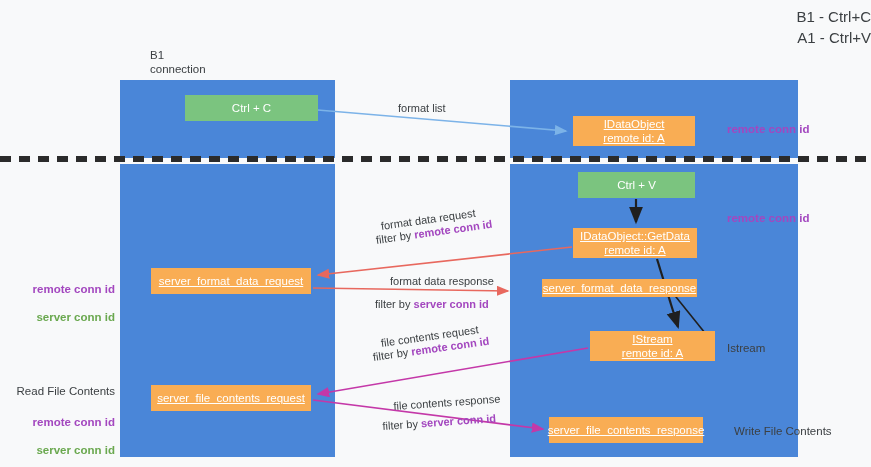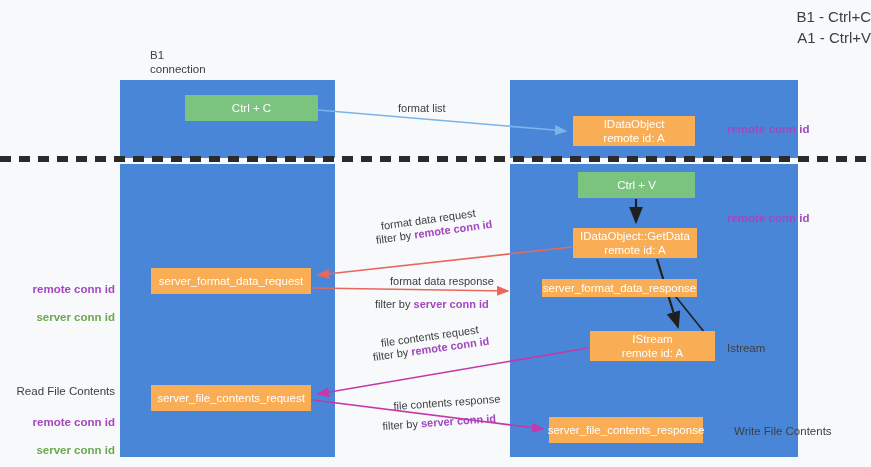--- a/index.html
+++ b/index.html
@@ -64,21 +64,21 @@
     align-items: center;
     justify-content: center;
     color: #ffffff;
     font-size: 11.5px;
     line-height: 14px;
     text-align: center;
     white-space: pre-line;
     padding: 2px 4px;
   }
   .node.green  { background: #7bc47f; }
-  .node.orange { background: #f9ad54; }
+  .node.orange { background: #f9ad54; text-decoration: underline; }
 
   #n-ctrlc   { left: 160px; top: 95px;  width: 133px; height: 26px; margin-left: 25px; }
   #n-idoobj  { left: 573px; top: 116px; width: 122px; height: 30px; }
   #n-ctrlv   { left: 578px; top: 172px; width: 117px; height: 26px; }
   #n-getdata { left: 573px; top: 228px; width: 124px; height: 30px; }
   #n-sfdreq  { left: 151px; top: 268px; width: 160px; height: 26px; }
   #n-sfdresp { left: 542px; top: 279px; width: 155px; height: 18px; }
   #n-istream { left: 590px; top: 331px; width: 125px; height: 30px; }
   #n-sfcreq  { left: 151px; top: 385px; width: 160px; height: 26px; }
   #n-sfcresp { left: 549px; top: 417px; width: 154px; height: 26px; }

